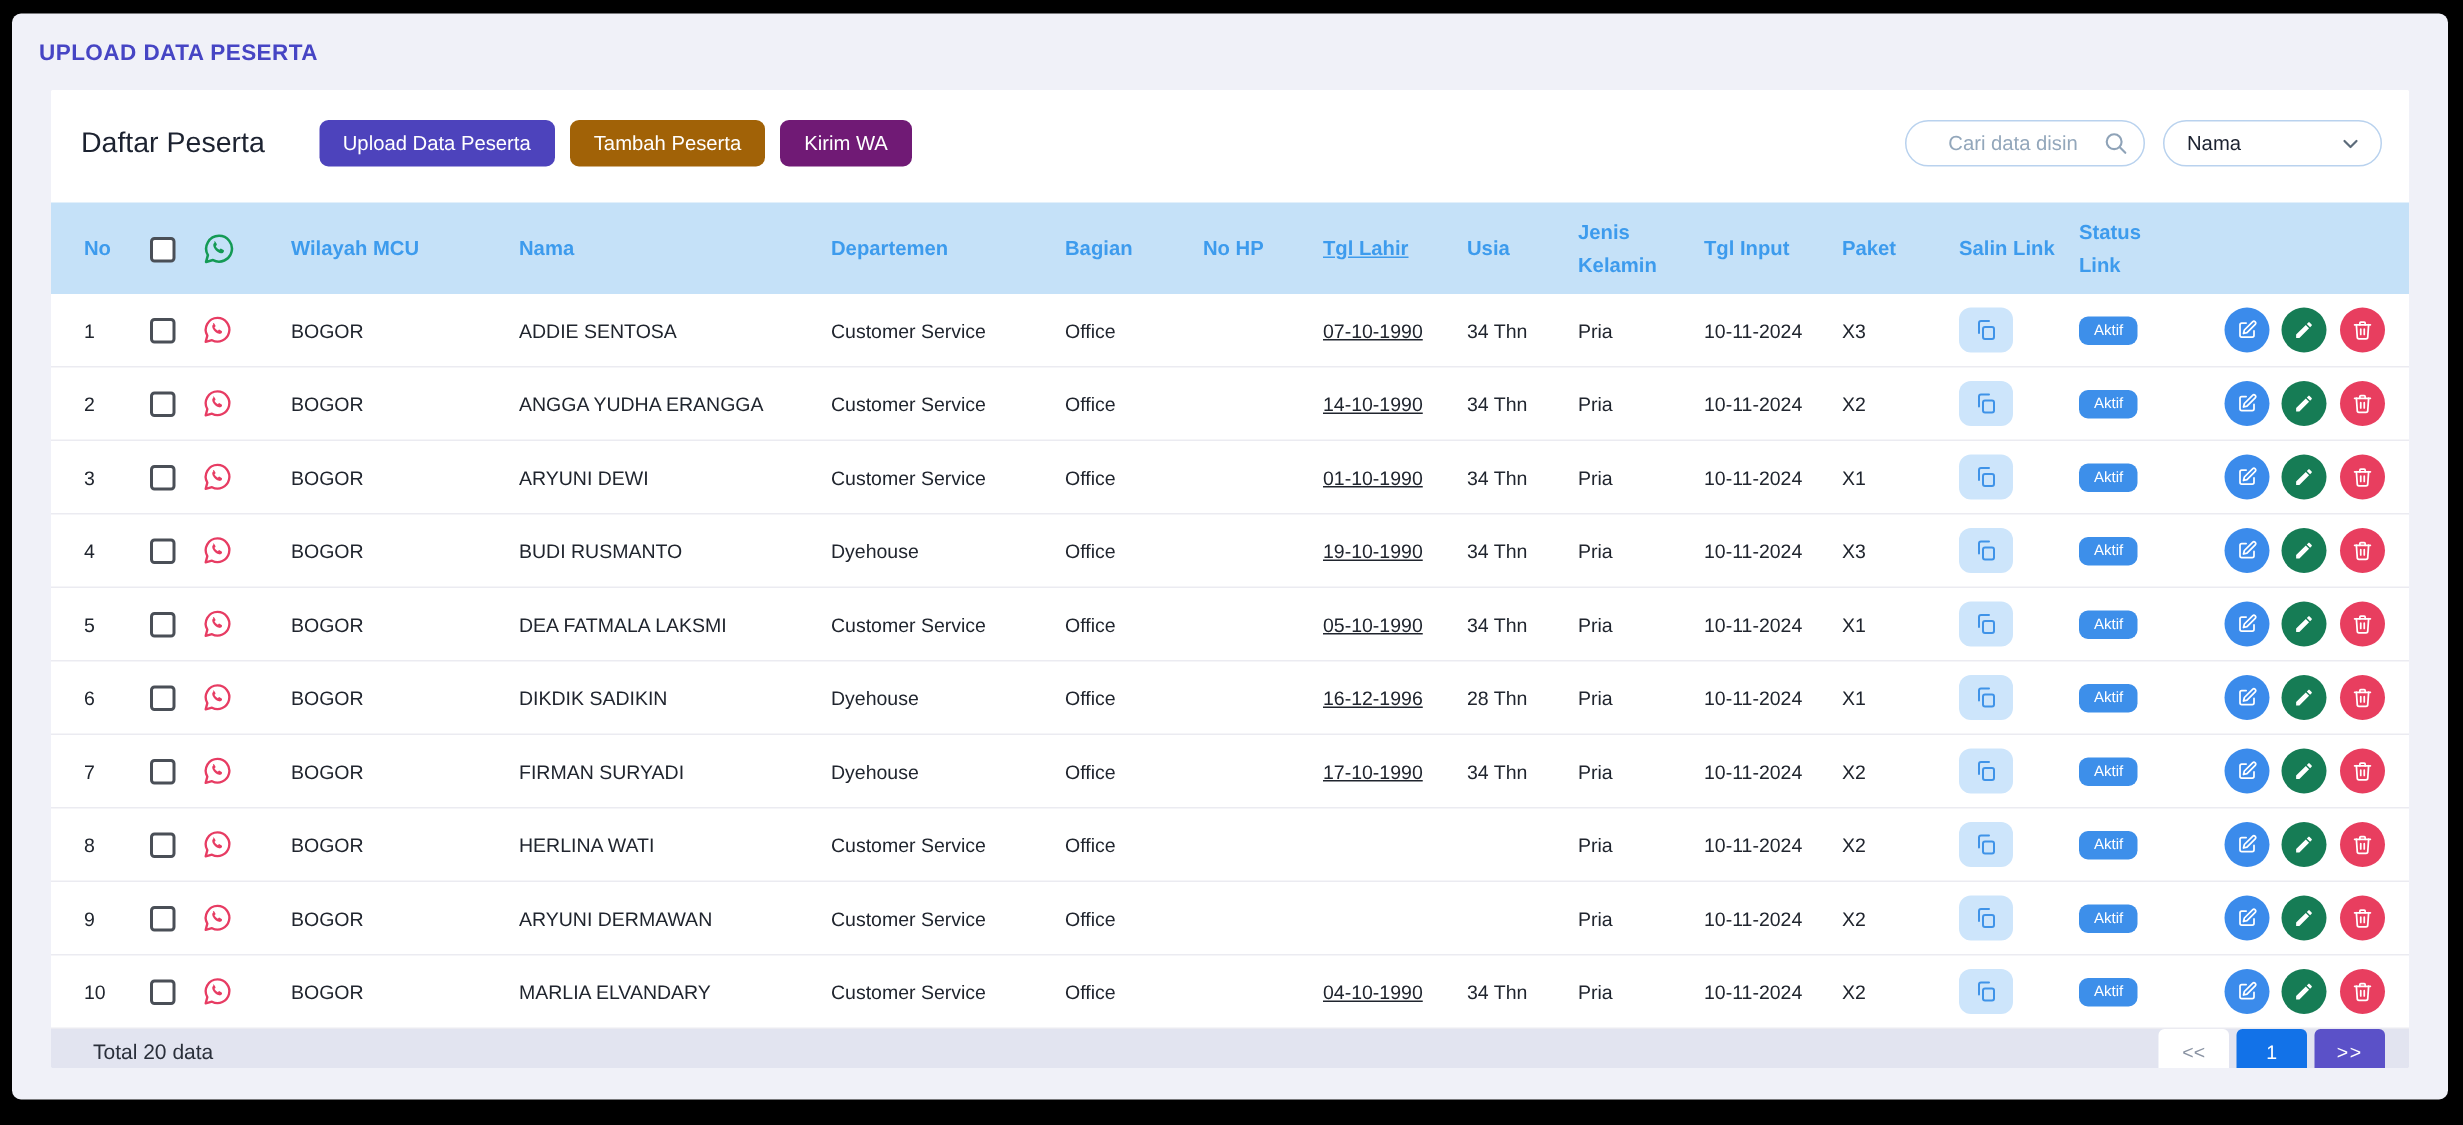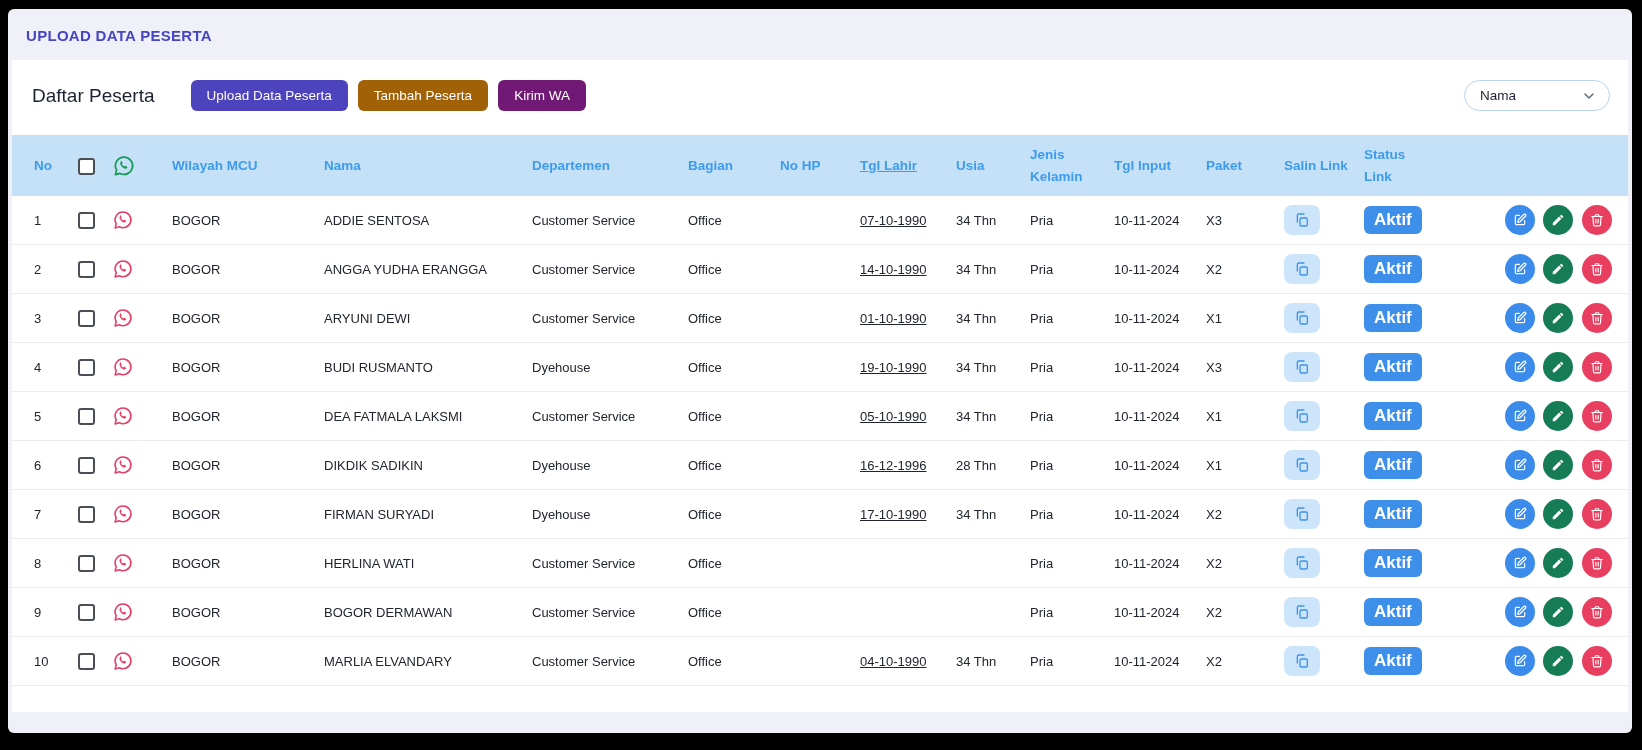--- a/index.html
+++ b/index.html
@@ -24,21 +24,21 @@
   }
   .titlebar h1 {
     margin: 0;
     font-size: 15px;
     font-weight: bold;
     color: #4645c4;
     letter-spacing: .3px;
   }
   
   .card {
-    margin: 0 4px;
+    margin: 0 26px;
     background: #fff;
     border-radius: 1px;
     overflow: hidden;
     height: 652px;
     display: flex;
     flex-direction: column;
   }
   
   .toolbar {
     display: flex;
@@ -166,22 +166,22 @@
     display: inline-flex;
     align-items: center;
     justify-content: center;
     cursor: pointer;
   }
   .salin-btn svg { width: 16px; height: 16px; }
   .badge {
     display: inline-block;
     background: #3d8fea;
     color: #fff;
-    font-size: 17px;
-    font-weight: bold;
+    font-size: 10px;
+    font-weight: normal;
     padding: 4px 10px;
     border-radius: 6px;
   }
   .act {
     width: 30px; height: 30px;
     border: none;
     border-radius: 50%;
     display: inline-flex;
     align-items: center;
     justify-content: center;
@@ -228,20 +228,27 @@
   </div>
 
   <div class="card">
 
     <div class="toolbar">
       <div class="heading">Daftar Peserta</div>
       <button class="btn btn-upload">Upload Data Peserta</button>
       <button class="btn btn-tambah">Tambah Peserta</button>
       <button class="btn btn-kirim">Kirim WA</button>
       <div class="spacer"></div>
+      <div class="search-wrap">
+        <input class="search-input" type="text" placeholder="Cari data disin" style="">
+        <svg class="search-icon" viewBox="0 0 24 24" fill="none" stroke="#8fa3b8" stroke-width="2" stroke-linecap="round">
+            <circle cx="10.5" cy="10.5" r="7"></circle>
+            <line x1="15.8" y1="15.8" x2="21" y2="21"></line>
+          </svg>
+      </div>
       <div class="filter-select">
         <span>Nama</span>
         <svg class="chev" viewBox="0 0 24 24" fill="none" stroke="#5c6b7a" stroke-width="2.2" stroke-linecap="round" stroke-linejoin="round">
             <polyline points="6 9 12 15 18 9"></polyline>
           </svg>
       </div>
     </div>
 
     <table>
       <thead>
@@ -729,21 +736,21 @@
     </td>
     <td class="c-wa">
       <span class="wa-icon wa-pink">
         <svg viewBox="0 0 24 24" fill="none" stroke="currentColor" stroke-width="1.7" stroke-linecap="round" stroke-linejoin="round">
           <path d="M12 3.2a8.6 8.6 0 0 0-7.4 12.9L3.4 20.6l4.6-1.2A8.6 8.6 0 1 0 12 3.2z"></path>
           <path d="M9 7.8c-.5.3-.9 1-.8 1.8.2 2.2 2.9 4.9 5.1 5.2.8.1 1.5-.2 1.8-.8l.2-.5c.1-.3 0-.6-.3-.8l-1.5-.9a.6.6 0 0 0-.8.2l-.4.5c-1-.4-2.1-1.5-2.5-2.5l.5-.4c.3-.2.3-.6.2-.9l-.9-1.5c-.2-.3-.5-.4-.8-.3z" fill="currentColor" stroke="none"></path>
         </svg>
       </span>
     </td>
     <td class="c-wilayah">BOGOR</td>
-    <td class="c-nama">BOGOR DERMAWAN</td>
+    <td class="c-nama">ARYUNI DERMAWAN</td>
     <td class="c-dept">Customer Service</td>
     <td class="c-bagian">Office</td>
     <td class="c-nohp"></td>
     <td class="c-lahir"></td>
     <td class="c-usia"></td>
     <td class="c-jk">Pria</td>
     <td class="c-input">10-11-2024</td>
     <td class="c-paket">X2</td>
     <td class="c-salin">
       <button class="salin-btn">
@@ -830,15 +837,23 @@
                   <path d="M19 6l-1 14a2 2 0 0 1-2 2H8a2 2 0 0 1-2-2L5 6"></path>
                   <path d="M10 11v6M14 11v6"></path>
                   <path d="M9 6V4a1 1 0 0 1 1-1h4a1 1 0 0 1 1 1v2"></path>
                 </svg>
       </button>
     </td>
   </tr>
         </tbody>
     </table>
 
+    <div class="tfooter">
+      <div class="total-text">Total 20 data</div>
+      <div class="pagination">
+        <button class="page-btn page-prev">&lt;&lt;</button>
+        <button class="page-btn page-current">1</button>
+        <button class="page-btn page-next">&gt;&gt;</button>
+      </div>
+    </div>
 
   </div>
 </div>
 
 </body></html>

